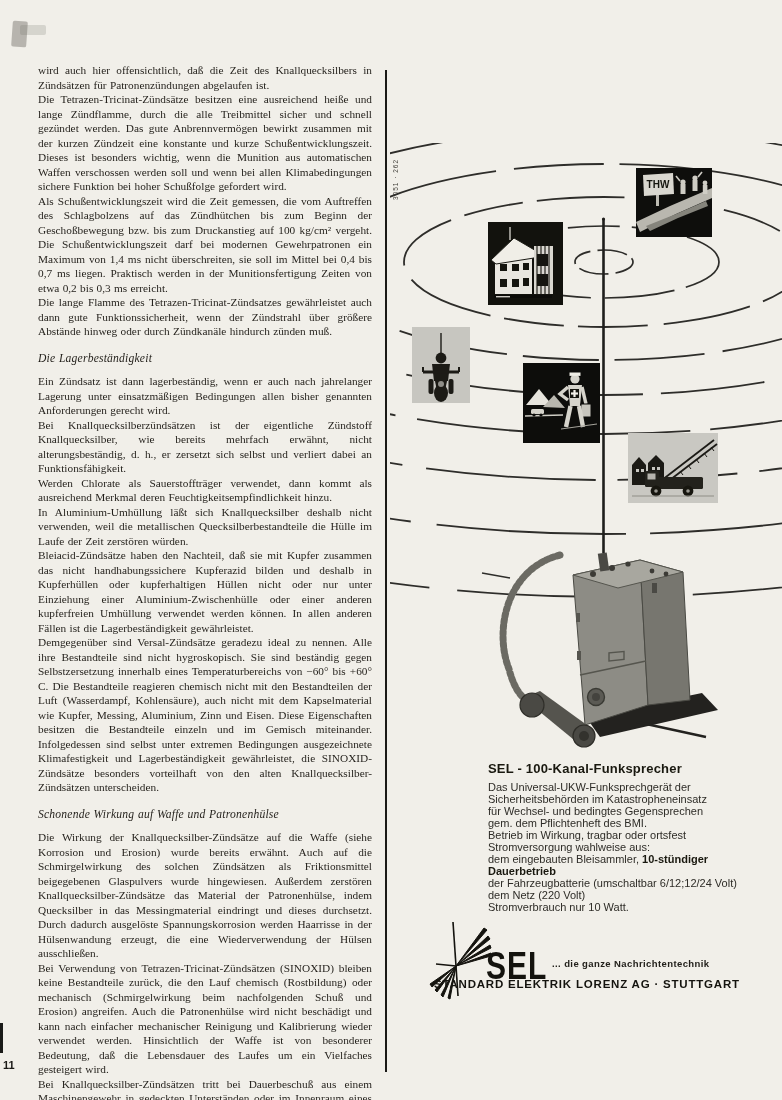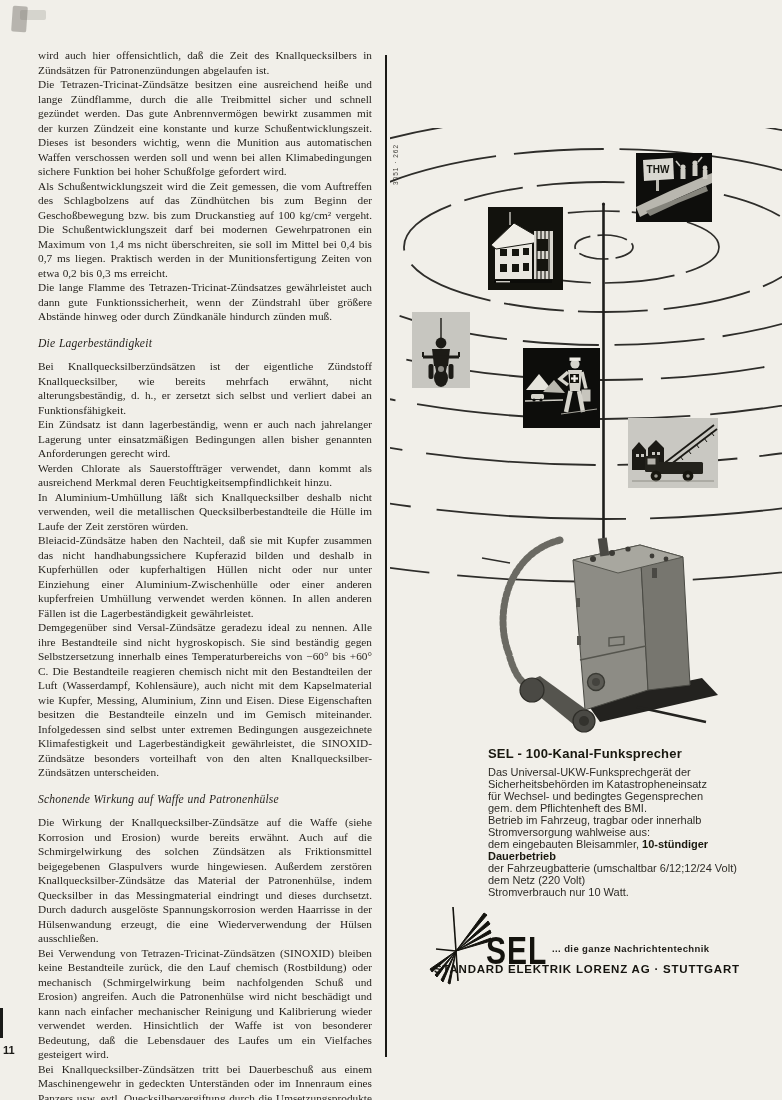--- a/index.html
+++ b/index.html
@@ -1,17 +1,17 @@
 <!DOCTYPE html>
 <html lang="de"><head>
 <meta charset="utf-8">
 <style>
   html,body{margin:0;padding:0;}
   body{width:782px;height:1100px;overflow:hidden;background:#f1efe9;position:relative;}
-  .page{position:absolute;inset:0;background:#f1efe9;}
+  .page{position:absolute;inset:0;background:#f1efe9;margin-top:15px;}
 
   
   .article{
     position:absolute;left:38px;top:48px;width:334px;
     font-family:"Liberation Serif", serif;
     font-size:11.3px;line-height:14.5px;color:#221f1a;
     text-align:justify;word-spacing:.5px;
   }
   .article p{margin:0;}
   .article h3{
@@ -74,22 +74,22 @@
   <div class="smudge2"></div>
   <div class="edge-mark"></div>
 
   <div class="article">
     <p>wird auch hier offensichtlich, daß die Zeit des Knallquecksilbers in Zündsätzen für Patronenzündungen abgelaufen ist.</p>
     <p>Die Tetrazen-Tricinat-Zündsätze besitzen eine ausreichend heiße und lange Zündflamme, durch die alle Treibmittel sicher und schnell gezündet werden. Das gute Anbrennvermögen bewirkt zusammen mit der kurzen Zündzeit eine konstante und kurze Schußentwicklungszeit. Dieses ist besonders wichtig, wenn die Munition aus automatischen Waffen verschossen werden soll und wenn bei allen Klimabedingungen sichere Funktion bei hoher Schußfolge gefordert wird.</p>
     <p>Als Schußentwicklungszeit wird die Zeit gemessen, die vom Auftreffen des Schlagbolzens auf das Zündhütchen bis zum Beginn der Geschoßbewegung bzw. bis zum Druckanstieg auf 100 kg/cm² vergeht. Die Schußentwicklungszeit darf bei modernen Gewehrpatronen ein Maximum von 1,4 ms nicht überschreiten, sie soll im Mittel bei 0,4 bis 0,7 ms liegen. Praktisch werden in der Munitionsfertigung Zeiten von etwa 0,2 bis 0,3 ms erreicht.</p>
     <p>Die lange Flamme des Tetrazen-Tricinat-Zündsatzes gewährleistet auch dann gute Funktionssicherheit, wenn der Zündstrahl über größere Abstände hinweg oder durch Zündkanäle hindurch zünden muß.</p>
 
     <h3>Die Lagerbeständigkeit</h3>
+    <p>Ein Zündsatz ist dann lagerbeständig, wenn er auch nach jahrelanger Lagerung unter einsatzmäßigen Bedingungen allen bisher genannten Anforderungen gerecht wird.</p>
     <p>Bei Knallquecksilberzündsätzen ist der eigentliche Zündstoff Knallquecksilber, wie bereits mehrfach erwähnt, nicht alterungsbeständig, d. h., er zersetzt sich selbst und verliert dabei an Funktionsfähigkeit.</p>
-    <p>Ein Zündsatz ist dann lagerbeständig, wenn er auch nach jahrelanger Lagerung unter einsatzmäßigen Bedingungen allen bisher genannten Anforderungen gerecht wird.</p>
     <p>Werden Chlorate als Sauerstoffträger verwendet, dann kommt als ausreichend Merkmal deren Feuchtigkeitsempfindlichkeit hinzu.</p>
     <p>In Aluminium-Umhüllung läßt sich Knallquecksilber deshalb nicht verwenden, weil die metallischen Quecksilberbestandteile die Hülle im Laufe der Zeit zerstören würden.</p>
     <p>Bleiacid-Zündsätze haben den Nachteil, daß sie mit Kupfer zusammen das nicht handhabungssichere Kupferazid bilden und deshalb in Kupferhüllen oder kupferhaltigen Hüllen nicht oder nur unter Einziehung einer Aluminium-Zwischenhülle oder einer anderen kupferfreien Umhüllung verwendet werden können. In allen anderen Fällen ist die Lagerbeständigkeit gewährleistet.</p>
     <p>Demgegenüber sind Versal-Zündsätze geradezu ideal zu nennen. Alle ihre Bestandteile sind nicht hygroskopisch. Sie sind beständig gegen Selbstzersetzung innerhalb eines Temperaturbereichs von −60° bis +60° C. Die Bestandteile reagieren chemisch nicht mit den Bestandteilen der Luft (Wasserdampf, Kohlensäure), auch nicht mit dem Kapselmaterial wie Kupfer, Messing, Aluminium, Zinn und Eisen. Diese Eigenschaften besitzen die Bestandteile einzeln und im Gemisch miteinander. Infolgedessen sind selbst unter extremen Bedingungen ausgezeichnete Klimafestigkeit und Lagerbeständigkeit gewährleistet, die SINOXID-Zündsätze besonders vorteilhaft von den alten Knallquecksilber-Zündsätzen unterscheiden.</p>
 
     <h3>Schonende Wirkung auf Waffe und Patronenhülse</h3>
     <p>Die Wirkung der Knallquecksilber-Zündsätze auf die Waffe (siehe Korrosion und Erosion) wurde bereits erwähnt. Auch auf die Schmirgelwirkung des solchen Zündsätzen als Friktionsmittel beigegebenen Glaspulvers wurde hingewiesen. Außerdem zerstören Knallquecksilber-Zündsätze das Material der Patronenhülse, indem Quecksilber in das Messingmaterial eindringt und dieses durchsetzt. Durch dadurch ausgelöste Spannungskorrosion werden Haarrisse in der Hülsenwandung erzeugt, die eine Wiederverwendung der Hülsen ausschließen.</p>
     <p>Bei Verwendung von Tetrazen-Tricinat-Zündsätzen (SINOXID) bleiben keine Bestandteile zurück, die den Lauf chemisch (Rostbildung) oder mechanisch (Schmirgelwirkung beim nachfolgenden Schuß und Erosion) angreifen. Auch die Patronenhülse wird nicht beschädigt und kann nach einfacher mechanischer Reinigung und Kalibrierung wieder verwendet werden. Hinsichtlich der Waffe ist von besonderer Bedeutung, daß die Lebensdauer des Laufes um ein Vielfaches gesteigert wird.</p>
 
     <p>Bei Knallquecksilber-Zündsätzen tritt bei Dauerbeschuß aus einem Maschinengewehr in gedeckten Unterständen oder im Innenraum eines Panzers usw. evtl. Quecksilbervergiftung durch die Umsetzungsprodukte des Zündsatzes ein. SINOXID-Sätze haben diesen Nachteil nicht.</p>
@@ -280,21 +280,21 @@
     </g>
   </svg>
 
   <div class="ad-copy">
     <div class="ad-headline">SEL - 100-Kanal-Funksprecher</div>
     <div class="ad-specs">
       <div>Das Universal-UKW-Funksprechgerät der</div>
       <div>Sicherheitsbehörden im Katastropheneinsatz</div>
       <div>für Wechsel- und bedingtes Gegensprechen</div>
       <div>gem. dem Pflichtenheft des BMI.</div>
-      <div>Betrieb im Fahrzeug, tragbar oder innerhalb</div>
+      <div>Betrieb im Wirkung, tragbar oder ortsfest</div>
       <div>Stromversorgung wahlweise aus:</div>
       <div><span>dem eingebauten Bleisammler, </span><b>10-stündiger</b></div>
       <div><b>Dauerbetrieb</b></div>
       <div>der Fahrzeugbatterie (umschaltbar 6/12;12/24 Volt)</div>
       <div>dem Netz (220 Volt)</div>
       <div>Stromverbrauch nur 10 Watt.</div>
     </div>
   </div>
 
   <svg class="sel-burst" viewBox="0 0 66 82">

